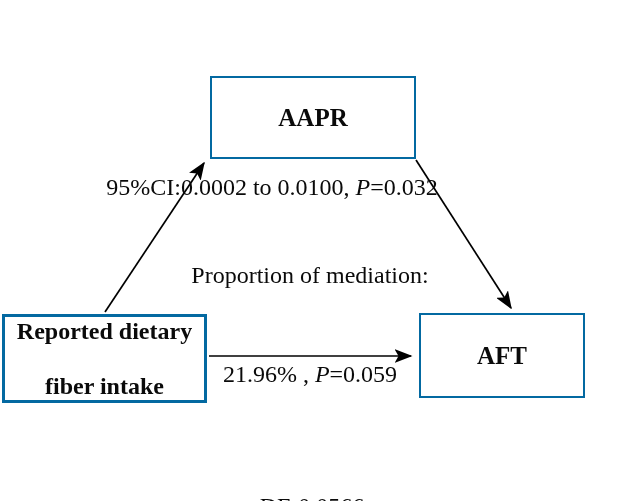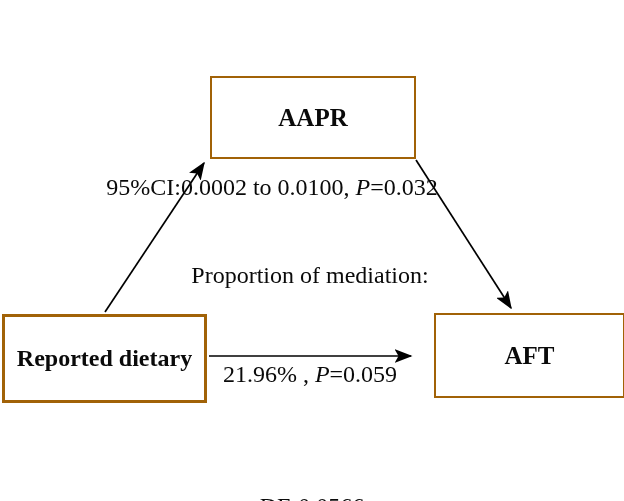--- a/index.html
+++ b/index.html
@@ -25,32 +25,32 @@
     color: #0a0a0a;
   }
   .note-top    { left: 0;    top: 6px;   width: 544px; }
   .note-mid    { left: 110px; top: 193px; width: 400px; }
   .note-bottom { left: 0;    top: 424px; width: 624px; }
   .it { font-style: italic; }
   .box {
     position: absolute;
     box-sizing: border-box;
     background: #ffffff;
-    border: 2px solid #a16207;
+    border: 2px solid #0369a1;
     display: flex;
     flex-direction: column;
     align-items: center;
     justify-content: center;
     text-align: center;
     font-weight: bold;
     color: #0a0a0a;
   }
   .box-mediator { left: 210px; top: 76px;  width: 206px; height: 83px; font-size: 25px; }
   .box-exposure { left: 2px;   top: 314px; width: 205px; height: 89px; font-size: 24px; line-height: 31px; border-width: 3px; gap: 24px; }
-  .box-outcome  { left: 434px; top: 313px; width: 191px; height: 85px; font-size: 25px; }
+  .box-outcome  { left: 419px; top: 313px; width: 166px; height: 85px; font-size: 25px; }
   .arrow-layer {
     position: absolute;
     left: 0; top: 0;
     width: 624px; height: 501px;
     pointer-events: none;
   }
 </style>
 </head>
 <body>
 
@@ -76,20 +76,21 @@
     <div>AAPR</div>
   </div>
 
   <div class="note note-mid">
     <div>Proportion of mediation:</div>
     <div><span>21.96% , </span><span class="it">P</span><span>=0.059</span></div>
   </div>
 
   <div class="box box-exposure">
     <div>Reported dietary</div>
+    <div>fiber intake</div>
   </div>
 
   <div class="box box-outcome">
     <div>AFT</div>
   </div>
 
   <div class="note note-bottom">
     <div>DE:0.0566</div>
     
   </div>

